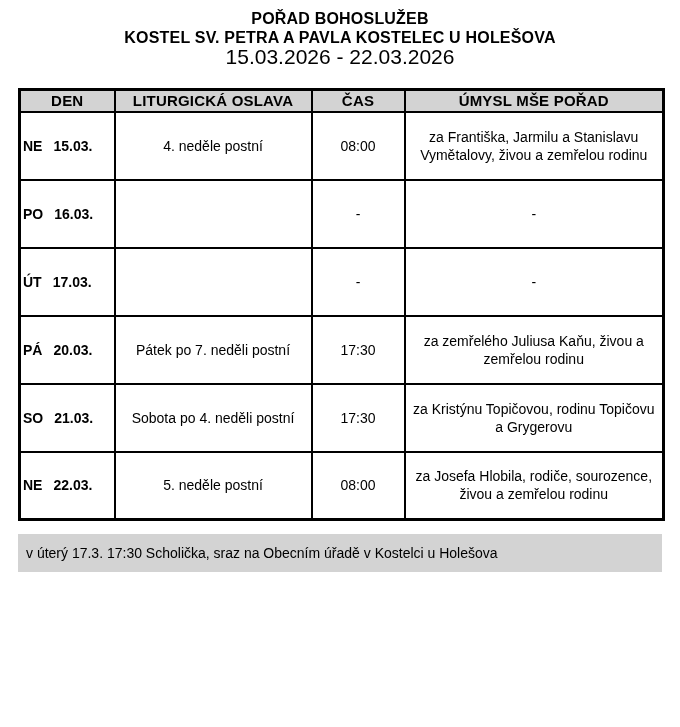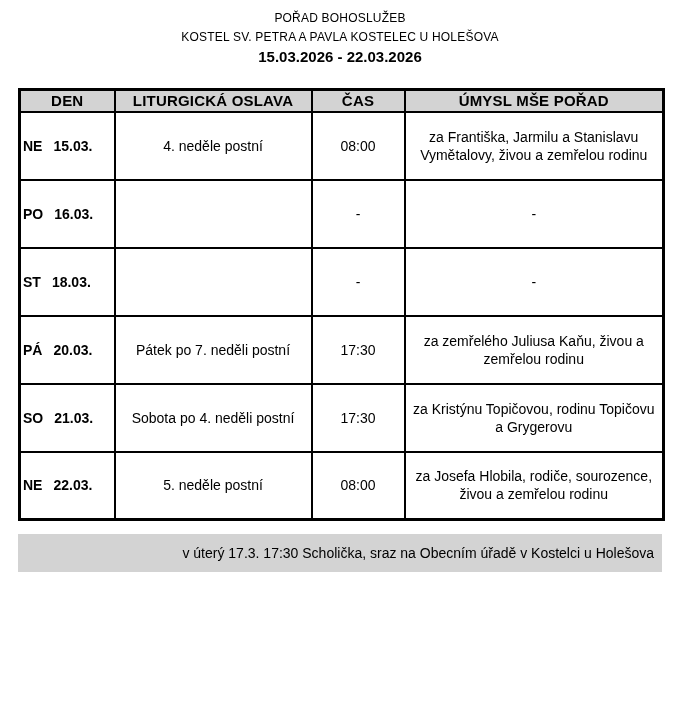--- a/index.html
+++ b/index.html
@@ -8,28 +8,28 @@
     width: 680px; height: 727px;
     background: #ffffff;
     color: #000000;
     font-family: "Liberation Sans", sans-serif;
   }
   .titles {
     text-align: center;
     padding-top: 9px;
   }
   .title-main, .title-sub {
-    font-size: 12px;
-    font-weight: normal;
+    font-size: 16px;
+    font-weight: bold;
     line-height: 19px;
     letter-spacing: 0.2px;
   }
   .title-dates {
-    font-size: 15px;
-    font-weight: bold;
+    font-size: 21px;
+    font-weight: normal;
     line-height: 20px;
   }
   table.schedule {
     margin: 21px 14px 0 18px;
     width: 644px;
     border-collapse: collapse;
     table-layout: fixed;
     border: 3px solid #000000;
   }
   table.schedule th, table.schedule td {
@@ -64,21 +64,21 @@
     display: flex;
     align-items: flex-start;
     gap: 11px;
   }
   .note-bar {
     margin: 13px 18px 0 18px;
     background: #d3d3d3;
     font-size: 14px;
     padding: 11px 8px 11px 8px;
     line-height: 16px;
-    text-align: right;
+    text-align: left;
   }
 </style>
 </head>
 <body>
 
 <div class="titles">
   <div class="title-main">POŘAD BOHOSLUŽEB</div>
   <div class="title-sub">KOSTEL SV. PETRA A PAVLA KOSTELEC U HOLEŠOVA</div>
   <div class="title-dates">15.03.2026 - 22.03.2026</div>
 </div>
@@ -117,22 +117,22 @@
             <span>16.03.</span>
           </span>
         </td>
       <td></td>
       <td>-</td>
       <td>-</td>
     </tr>
     <tr>
       <td class="day-cell">
           <span class="day-wrap">
-            <span>ST</span>
-            <span>18.03.</span>
+            <span>ÚT</span>
+            <span>17.03.</span>
           </span>
         </td>
       <td></td>
       <td>-</td>
       <td>-</td>
     </tr>
     <tr>
       <td class="day-cell">
           <span class="day-wrap">
             <span>PÁ</span>

